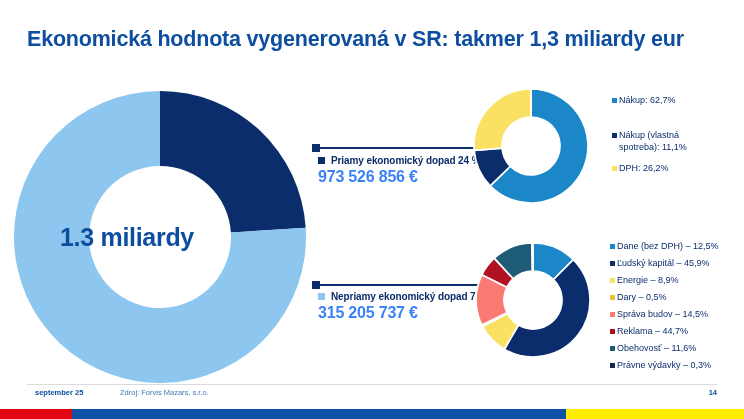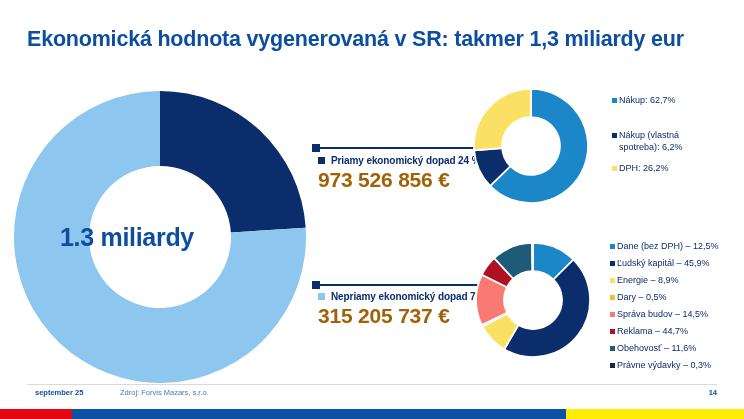--- a/index.html
+++ b/index.html
@@ -24,21 +24,21 @@
   .callout-dot { position:absolute; width:8px; height:8px; background:#0B2D6B; }
   #callout-dot-1 { left:312px; top:144px; }
   #callout-dot-2 { left:312px; top:281px; }
 
   .callout { position:absolute; left:318px; }
   #callout-1 { top:154px; }
   #callout-2 { top:290px; }
   .callout-label { display:flex; gap:6px; align-items:flex-start;
                    font-size:10px; font-weight:700; color:#0B2D6B; line-height:13px; letter-spacing:-0.1px; }
   .callout-sq { width:7px; height:7px; margin-top:3px; flex:none; }
-  .callout-value { font-size:21px; font-weight:700; color:#a16207; margin-top:1px; letter-spacing:-0.2px; }
+  .callout-value { font-size:16px; font-weight:700; color:#3b82f6; margin-top:1px; letter-spacing:-0.2px; }
 
   .legend { position:absolute; color:#0B2D6B; font-size:9px; }
   .legend-item { display:flex; gap:2px; align-items:flex-start; line-height:12px; }
   .legend-sq { width:5px; height:5px; margin-top:3.5px; flex:none; }
   #legend-top { left:612px; top:94px; width:96px; }
   #legend-top .legend-item:nth-child(2) { margin-top:23px; }
   #legend-top .legend-item:nth-child(3) { margin-top:9px; }
   #legend-bottom { left:610px; top:240px; width:134px; }
   #legend-bottom .legend-item { margin-bottom:5px; }
 
@@ -92,21 +92,21 @@
       <path d="M 1.16 62.29 A 57 57 0 0 1 58.00 1.00 L 58.00 29.00 A 29 29 0 0 0 29.08 60.18 Z" fill="#FAE163" stroke="#ffffff" stroke-width="1.7" stroke-linejoin="round"></path>
     </svg>
 
   <div class="legend" id="legend-top">
     <div class="legend-item">
       <span class="legend-sq" style="background-color: rgb(27, 135, 201);"></span>
       <span>Nákup: 62,7%</span>
     </div>
     <div class="legend-item">
       <span class="legend-sq" style="background-color: rgb(11, 45, 107);"></span>
-      <span>Nákup (vlastná spotreba): 6,2%</span>
+      <span>Nákup (vlastná spotreba): 11,1%</span>
     </div>
     <div class="legend-item">
       <span class="legend-sq" style="background-color: rgb(250, 225, 99);"></span>
       <span>DPH: 26,2%</span>
     </div>
   </div>
 
   <svg id="bottom-donut" class="donut-svg" width="116" height="116" viewBox="0 0 116 116">
       <path d="M 58.00 1.00 A 57 57 0 0 1 98.31 17.69 L 78.51 37.49 A 29 29 0 0 0 58.00 29.00 Z" fill="#1B87C9" stroke="#ffffff" stroke-width="1.7" stroke-linejoin="round"></path>
       <path d="M 98.31 17.69 A 57 57 0 0 1 29.29 107.24 L 43.39 83.05 A 29 29 0 0 0 78.51 37.49 Z" fill="#0B2D6B" stroke="#ffffff" stroke-width="1.7" stroke-linejoin="round"></path>

